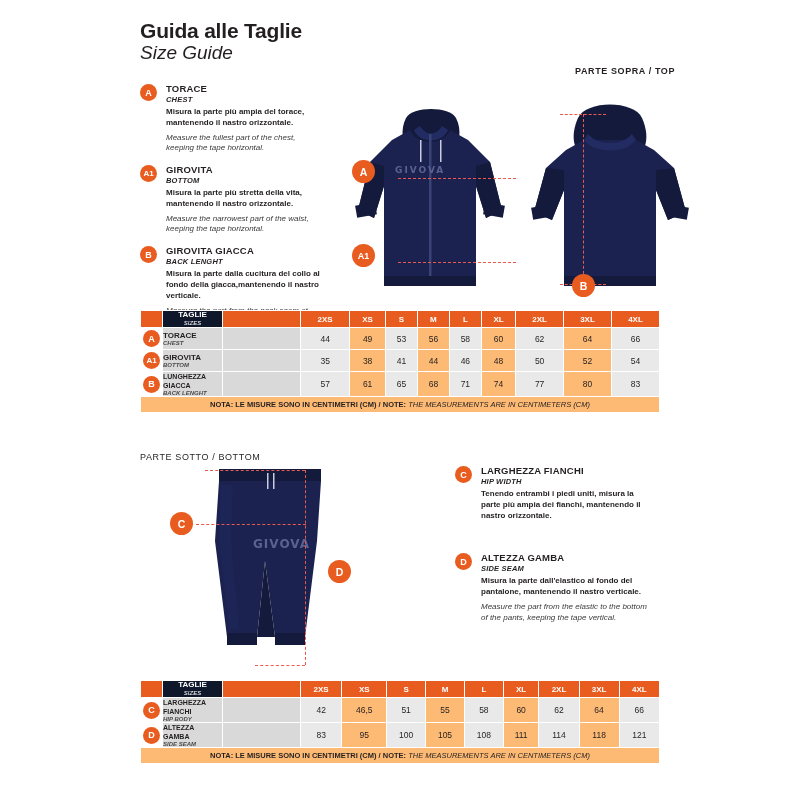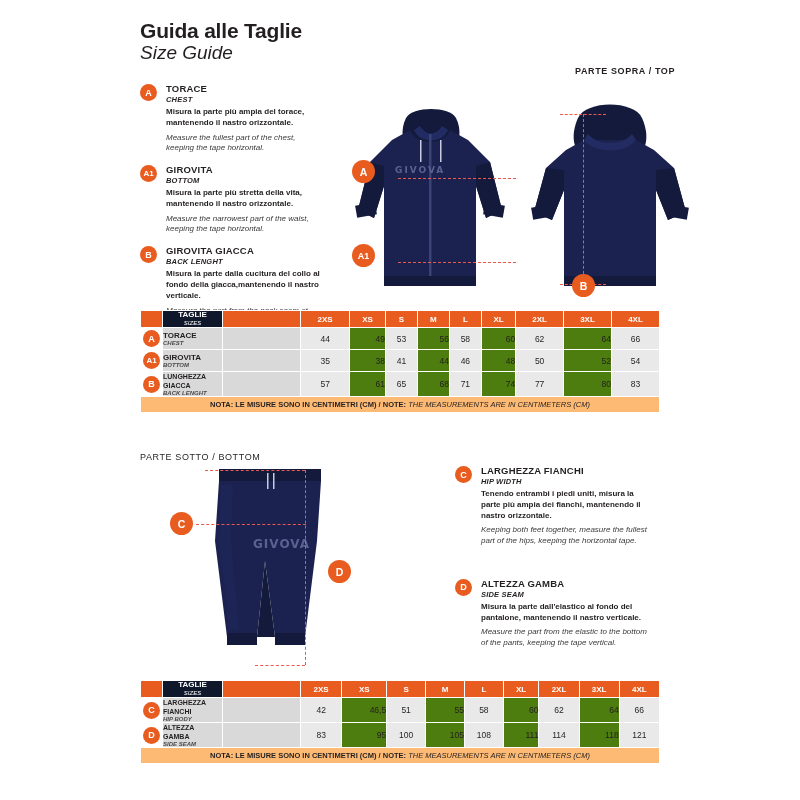--- a/index.html
+++ b/index.html
@@ -62,21 +62,21 @@
   
   .sizetable { position: absolute; border-collapse: collapse; font-size: 8px; }
   .sizetable td, .sizetable th { border: 1px solid #ffffff; padding: 0; }
   .hdr-orange { background: #e95c20; color: #ffffff; }
   .row-label {
     background: #d9d9d9; color: #231f20; text-align: left;
     font-weight: bold; padding-left: 6px;
   }
   .row-label .small-it { display: block; font-size: 6px; font-style: italic; font-weight: bold; color: #4a4a4a; }
   .cell { background: #e9e9e9; text-align: center; height: 22px; font-size: 8.5px; color: #231f20; }
-  .cell.alt { background: #4d7c0f; text-align: right; }
+  .cell.alt { background: #fdba74; }
   .cell.blank { background: #d9d9d9; }
   .hdr-size { background: #e95c20; color: #fff; text-align: center; height: 17px; font-size: 8px; font-weight: bold; }
   .hdr-left {
     background: #0f172a; color: #fff; text-align: center; font-size: 8px; font-weight: bold;
     line-height: 1.1;
   }
   .hdr-left .small-it { display: block; font-size: 6px; font-style: italic; font-weight: normal; }
   .badge-cell { width: 22px; background: #ffffff; text-align: center; vertical-align: middle; }
   .badge-cell .badge { position: static; margin: 0 auto; }
   .note-row td {
@@ -305,21 +305,20 @@
   <div class="marker" style="left:170px; top:512px;">C</div>
   <div class="marker" style="left:328px; top:560px;">D</div>
 
   <div class="legend" style="left:455px; top:466px; width:200px;">
 
     <div class="legend-item">
       <div class="badge">C</div>
       <div class="lg-title">LARGHEZZA FIANCHI</div>
       <div class="lg-title-it">HIP WIDTH</div>
       <div class="lg-body">Tenendo entrambi i piedi uniti, misura la parte più ampia dei fianchi, mantenendo il nastro orizzontale.</div>
-      <div class="lg-body-it">Keeping both feet together, measure the fullest part of the hips, keeping the horizontal tape.</div>
     </div>
 
     <div class="legend-item" style="margin-top:32px;">
       <div class="badge">D</div>
       <div class="lg-title">ALTEZZA GAMBA</div>
       <div class="lg-title-it">SIDE SEAM</div>
       <div class="lg-body">Misura la parte dall'elastico al fondo del pantalone, mantenendo il nastro verticale.</div>
       <div class="lg-body-it">Measure the part from the elastic to the bottom of the pants, keeping the tape vertical.</div>
     </div>
 

